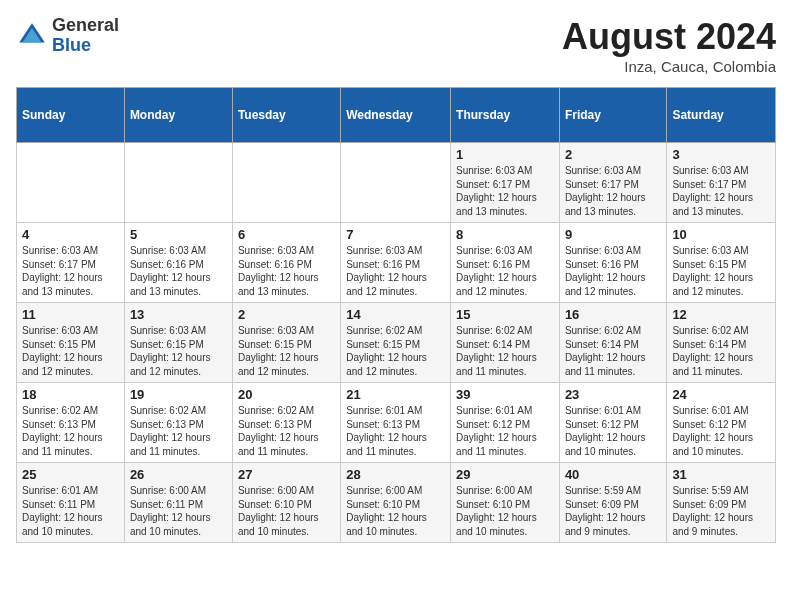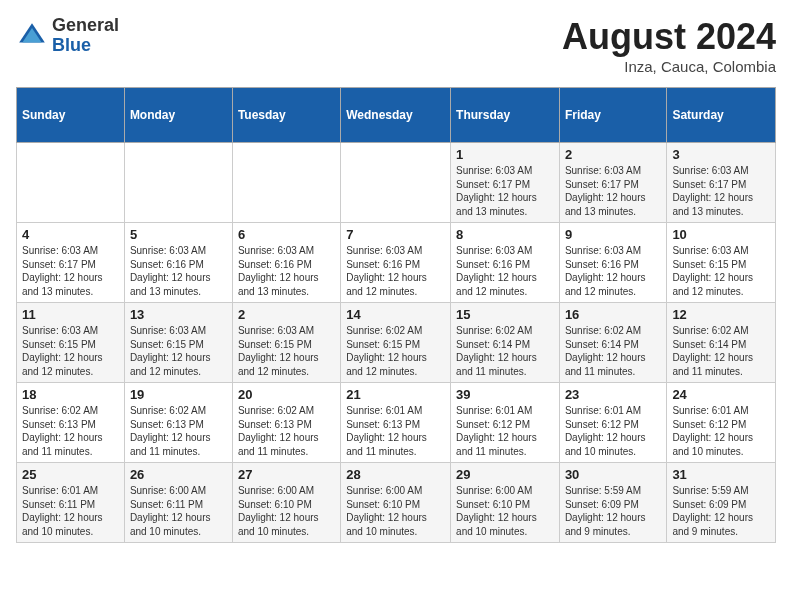--- a/index.html
+++ b/index.html
@@ -336,21 +336,21 @@
 and 10 minutes.</div>
         </td>
         <td>
           <span class="day-number">29</span>
           <div class="day-info" style="white-space: pre-line;">Sunrise: 6:00 AM
 Sunset: 6:10 PM
 Daylight: 12 hours
 and 10 minutes.</div>
         </td>
         <td>
-          <span class="day-number">30</span>
+          <span class="day-number">40</span>
           <div class="day-info" style="white-space: pre-line;">Sunrise: 5:59 AM
 Sunset: 6:09 PM
 Daylight: 12 hours
 and 9 minutes.</div>
         </td>
         <td>
           <span class="day-number">31</span>
           <div class="day-info" style="white-space: pre-line;">Sunrise: 5:59 AM
 Sunset: 6:09 PM
 Daylight: 12 hours

